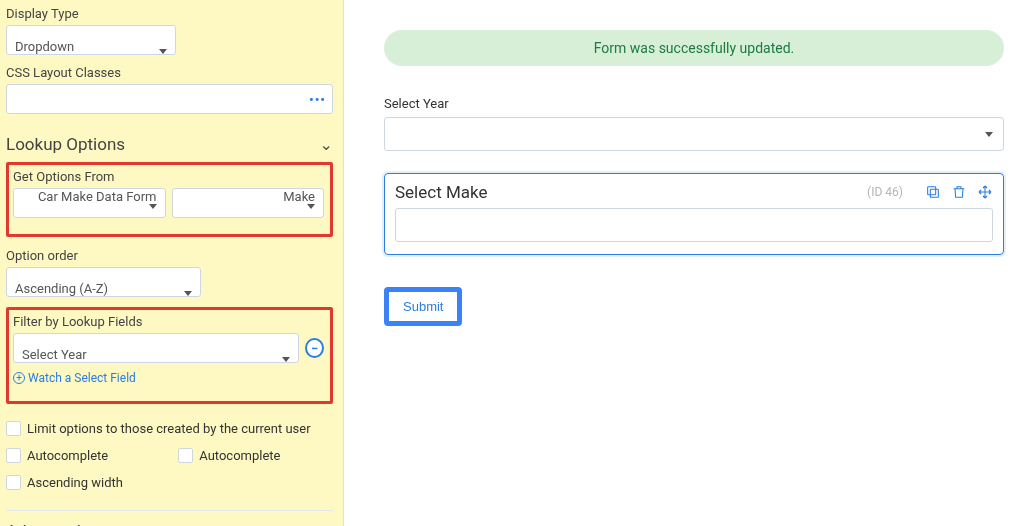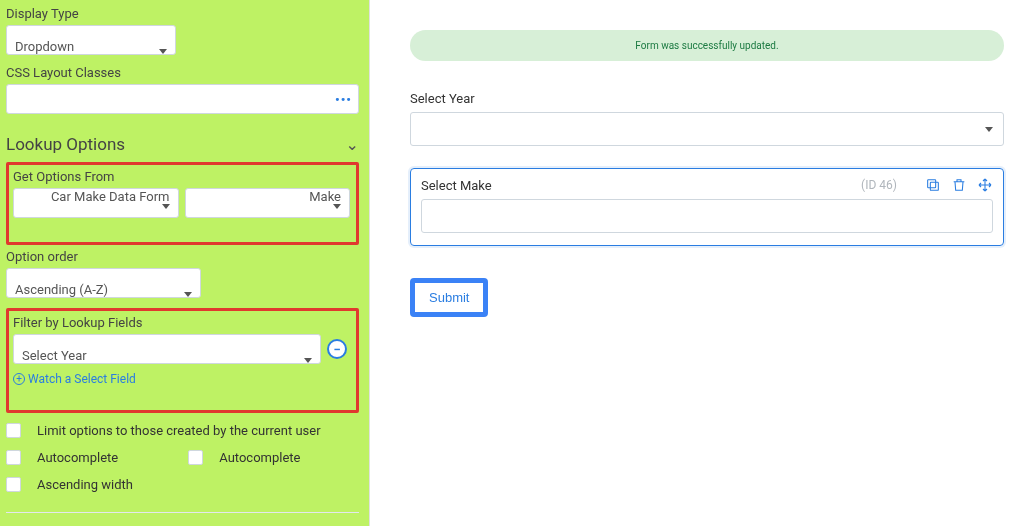--- a/index.html
+++ b/index.html
@@ -7,22 +7,22 @@
     font-family: -apple-system, BlinkMacSystemFont, "Segoe UI", Roboto, Helvetica, Arial, sans-serif;
     font-size: 13px;
     color: #333;
     background: #fff;
     display: flex;
     width: 1024px;
     height: 526px;
     overflow: hidden;
   }
   .sidebar {
-    width: 370px;
-    background: #bef264;
+    width: 344px;
+    background: #fef9c3;
     border-right: 1px solid #e0e0e0;
     padding: 6px 10px 10px 6px;
     overflow-y: auto;
     position: relative;
   }
   .sidebar::-webkit-scrollbar { width: 8px; }
   .sidebar::-webkit-scrollbar-thumb { background: #ccc; border-radius: 4px; }
   .field-block { margin-bottom: 10px; }
   .field-label {
     color: #444;
@@ -74,22 +74,22 @@
     padding: 10px 0 8px 0;
     cursor: pointer;
   }
   .section-caret {
     font-size: 16px;
     color: #555;
   }
   .highlight-box {
     border: 3px solid #e0392e;
     border-radius: 2px;
-    padding: 4px 6px 24px 4px;
-    margin-bottom: 4px;
+    padding: 4px 6px 16px 4px;
+    margin-bottom: 11px;
   }
   .remove-circle {
     width: 20px; height: 20px;
     border: 2px solid #2a7de1;
     border-radius: 50%;
     display: flex;
     align-items: center;
     justify-content: center;
     color: #2a7de1;
     font-weight: bold;
@@ -112,21 +112,21 @@
     border-radius: 50%;
     display: inline-flex;
     align-items: center;
     justify-content: center;
     font-size: 10px;
     line-height: 1;
   }
   .checkbox-row {
     display: flex;
     align-items: center;
-    gap: 16px;
+    gap: 6px;
     padding: 6px 0;
   }
   .checkbox {
     width: 15px; height: 15px;
     border: 1px solid #cfd7de;
     border-radius: 2px;
     background: #fff;
     cursor: pointer;
   }
   .checkbox-grid {
@@ -146,21 +146,21 @@
     background: #fff;
     padding: 30px 20px 20px 40px;
     position: relative;
   }
   .alert-success {
     background: #d7efd7;
     color: #1c7a42;
     border-radius: 18px;
     padding: 10px 20px;
     text-align: center;
-    font-size: 10px;
+    font-size: 14px;
     margin-bottom: 30px;
   }
   .form-field {
     margin-bottom: 22px;
   }
   .form-label {
     font-size: 13px;
     color: #333;
     margin-bottom: 6px;
     display: block;
@@ -183,28 +183,28 @@
     padding: 8px 10px 12px 10px;
     position: relative;
     box-shadow: 0 0 0 2px rgba(42,125,225,0.12);
   }
   .field-card-header {
     display: flex;
     align-items: center;
     justify-content: space-between;
     margin-bottom: 6px;
   }
-  .field-card-title { font-size: 13px; color: #333; }
+  .field-card-title { font-size: 17px; color: #333; }
   .field-card-actions {
     display: flex;
     align-items: center;
     gap: 10px;
     color: #2a7de1;
   }
-  .field-id { color: #b0b6bc; font-size: 12px; margin-right: 18px; }
+  .field-id { color: #b0b6bc; font-size: 12px; margin-right: 12px; }
   .icon-btn {
     cursor: pointer;
     display: inline-flex;
   }
   .icon-btn svg { width: 16px; height: 16px; stroke: #2a7de1; fill: none; stroke-width: 1.6; }
   .field-card .form-select { height: 34px; }
 
   .submit-row { margin-top: 32px; }
   .submit-btn {
     border: 5px solid #3b82f6;

